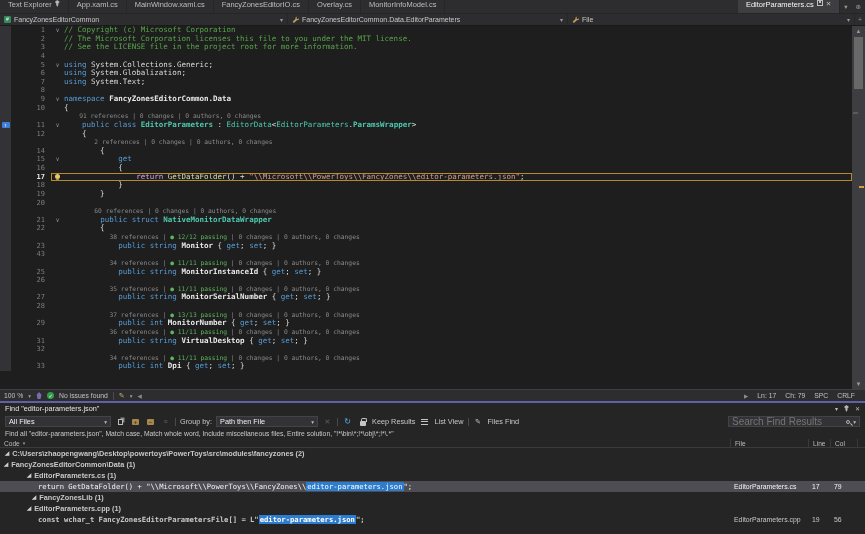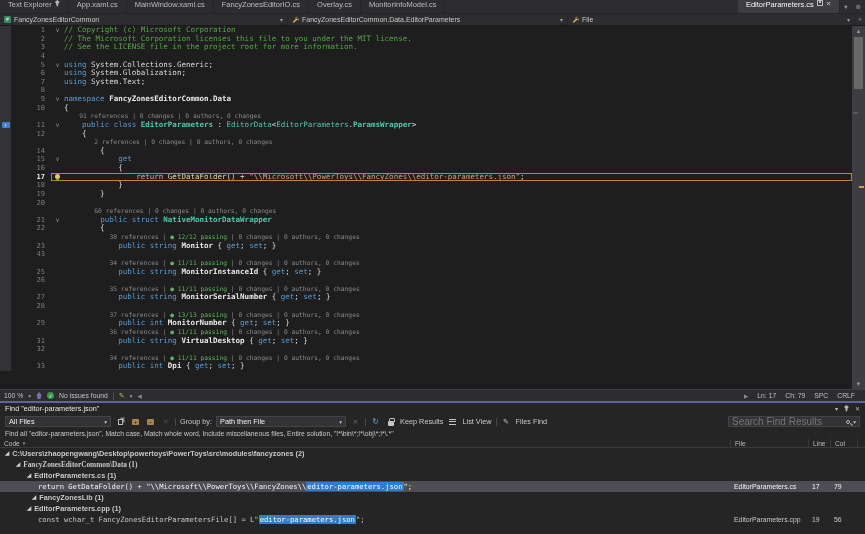--- a/index.html
+++ b/index.html
@@ -64,21 +64,21 @@
   .vsep{width:1px;height:8px;background:#4a4a4e;}
   .es-caret{color:#9a9a9a;font-size:5.5px;}
 
   
   .find-panel{height:134px;background:#252526;border-top:2px solid #6060a8;display:flex;flex-direction:column;font-size:7.3px;}
   .f-title{height:11px;display:flex;align-items:center;padding:0 5px;color:#e5e5e5;background:#252526;}
   .f-title-icons{margin-left:auto;display:flex;align-items:center;gap:6px;color:#bdbdbd;font-size:6px;}
   .f-toolbar{height:15px;display:flex;align-items:center;gap:4px;padding:0 5px;background:#252526;}
   .combo{display:flex;align-items:center;height:11px;background:#333337;border:1px solid #434346;color:#f0f0f0;padding:0 3px;gap:4px;}
   .combo .cc{color:#bdbdbd;font-size:5.5px;margin-left:auto;}
-  .combo.scope{width:106px;} .combo.group{width:130px;}
+  .combo.scope{width:106px;} .combo.group{width:102px;}
   .tb-ic{display:flex;align-items:center;justify-content:center;width:11px;height:11px;color:#c5c5c5;font-size:7px;}
   .copy-ic{display:inline-block;width:5px;height:6px;border:1px solid #bbb;box-shadow:2px -2px 0 -0.5px #8a8a8a;}
   .fold-gold{display:inline-block;width:7px;height:6px;background:#a8854a;border-radius:1px;color:#2d2d30;font-size:5px;line-height:6px;text-align:center;font-weight:bold;}
   .dim{opacity:.35;}
   .refresh-ic{color:#56aee8;font-size:8px;}
   .lock-ic{display:inline-block;width:6px;height:5px;background:#c5c5c5;border-radius:1px;position:relative;margin-top:3px;}
   .lock-ic::before{content:'';position:absolute;left:1px;top:-3px;width:4px;height:3px;border:1px solid #c5c5c5;border-bottom:none;border-radius:2px 2px 0 0;}
   .list-ic{display:inline-block;width:7px;height:6px;background:repeating-linear-gradient(#c5c5c5 0 1px,transparent 1px 2.5px);}
   .pencil-ic{color:#c5c5c5;font-size:7px;}
   .tb-label{color:#c8c8c8;}
@@ -302,21 +302,21 @@
           <span class="fcode grp" style="padding-left: 5px;">
             <span class="exp">◢</span>
             <span>C:\Users\zhaopengwang\Desktop\powertoys\PowerToys\src\modules\fancyzones (2)</span>
           </span>
           <span class="fcell"></span>
           <span class="fcell"></span>
           <span class="fcell"></span>
           <span class="fcell"></span>
         </div>
         <div class="f-grid frow">
-          <span class="fcode grp" style="padding-left: 16px; font-family: Liberation Serif, serif;">
+          <span class="fcode grp" style="padding-left: 4px;">
             <span class="exp">◢</span>
             <span>FancyZonesEditorCommon\Data (1)</span>
           </span>
           <span class="fcell"></span>
           <span class="fcell"></span>
           <span class="fcell"></span>
           <span class="fcell"></span>
         </div>
         <div class="f-grid frow">
           <span class="fcode grp" style="padding-left: 27px;">
@@ -351,21 +351,21 @@
           <span class="fcode grp" style="padding-left: 27px;">
             <span class="exp">◢</span>
             <span>EditorParameters.cpp (1)</span>
           </span>
           <span class="fcell"></span>
           <span class="fcell"></span>
           <span class="fcell"></span>
           <span class="fcell"></span>
         </div>
         <div class="f-grid frow">
-          <span class="fcode" style="padding-left: 38px;">
+          <span class="fcode" style="padding-left: 38px; font-weight: bold;">
             <span class="mono"><span>const wchar_t FancyZonesEditorParametersFile[] = L"</span><span class="match-chip">editor-parameters.json</span><span>";</span></span>
           </span>
           <span class="fcell">EditorParameters.cpp</span>
           <span class="fcell">19</span>
           <span class="fcell">56</span>
           <span class="fcell"></span>
         </div>
       </div>
   </div>
 

